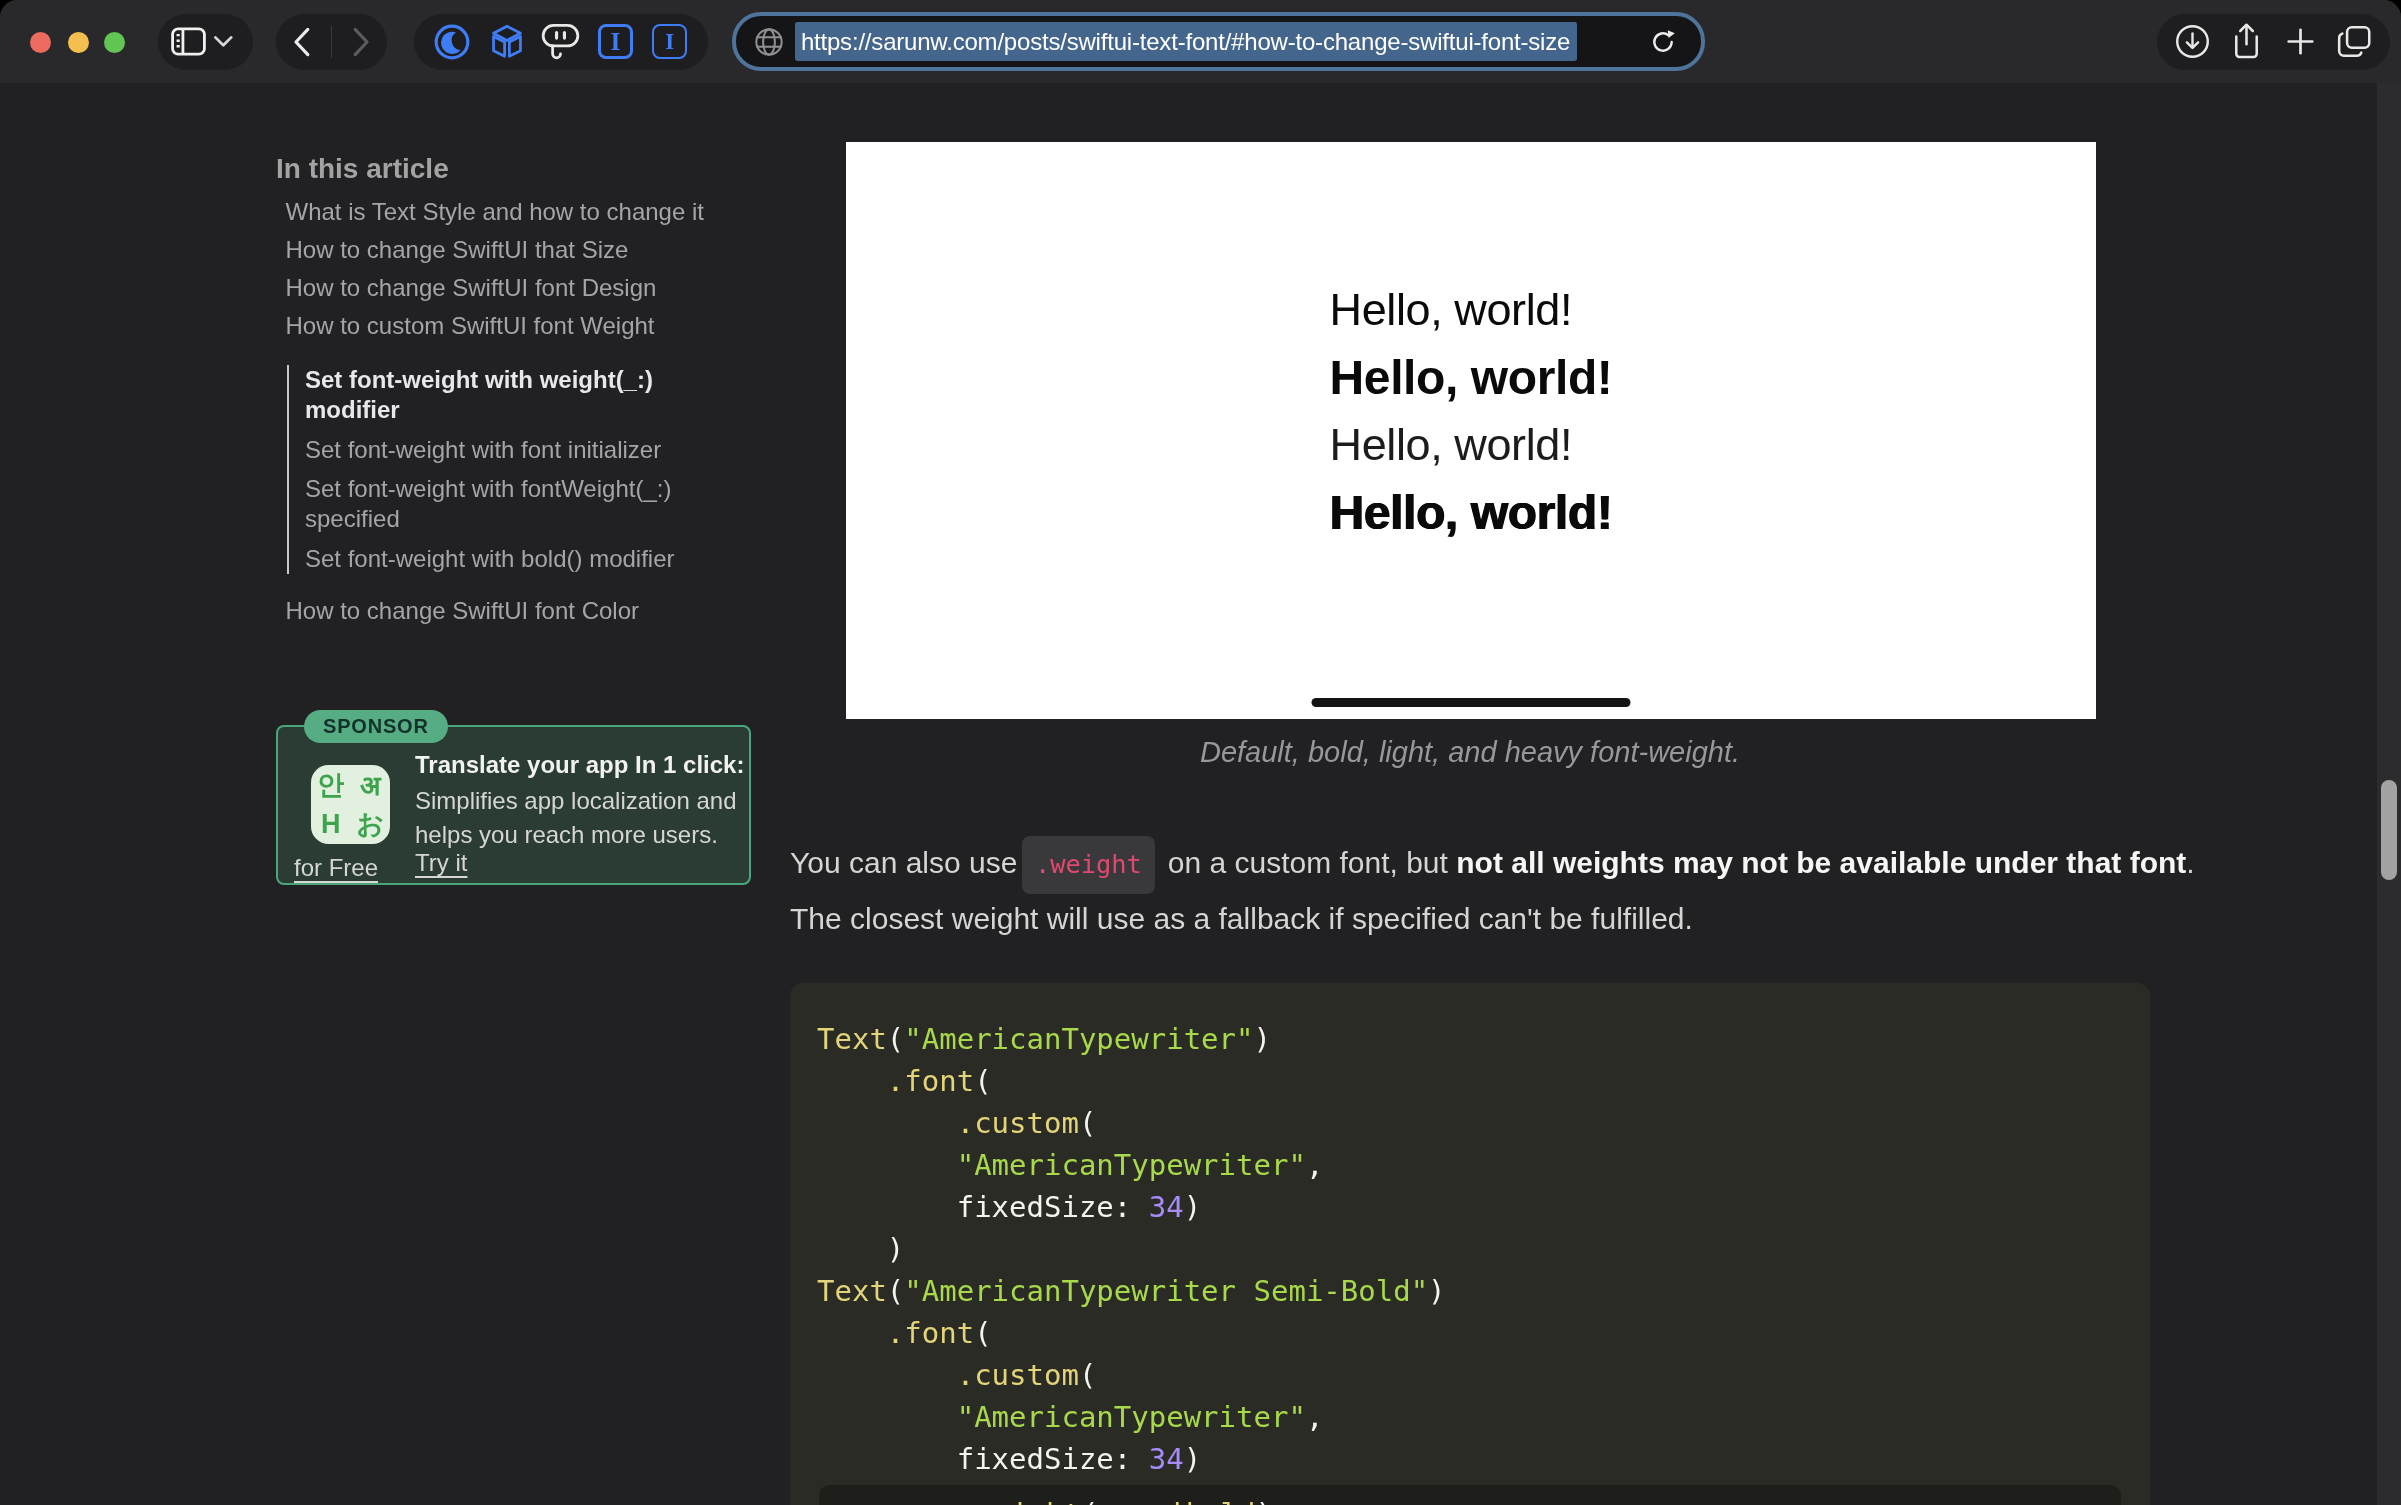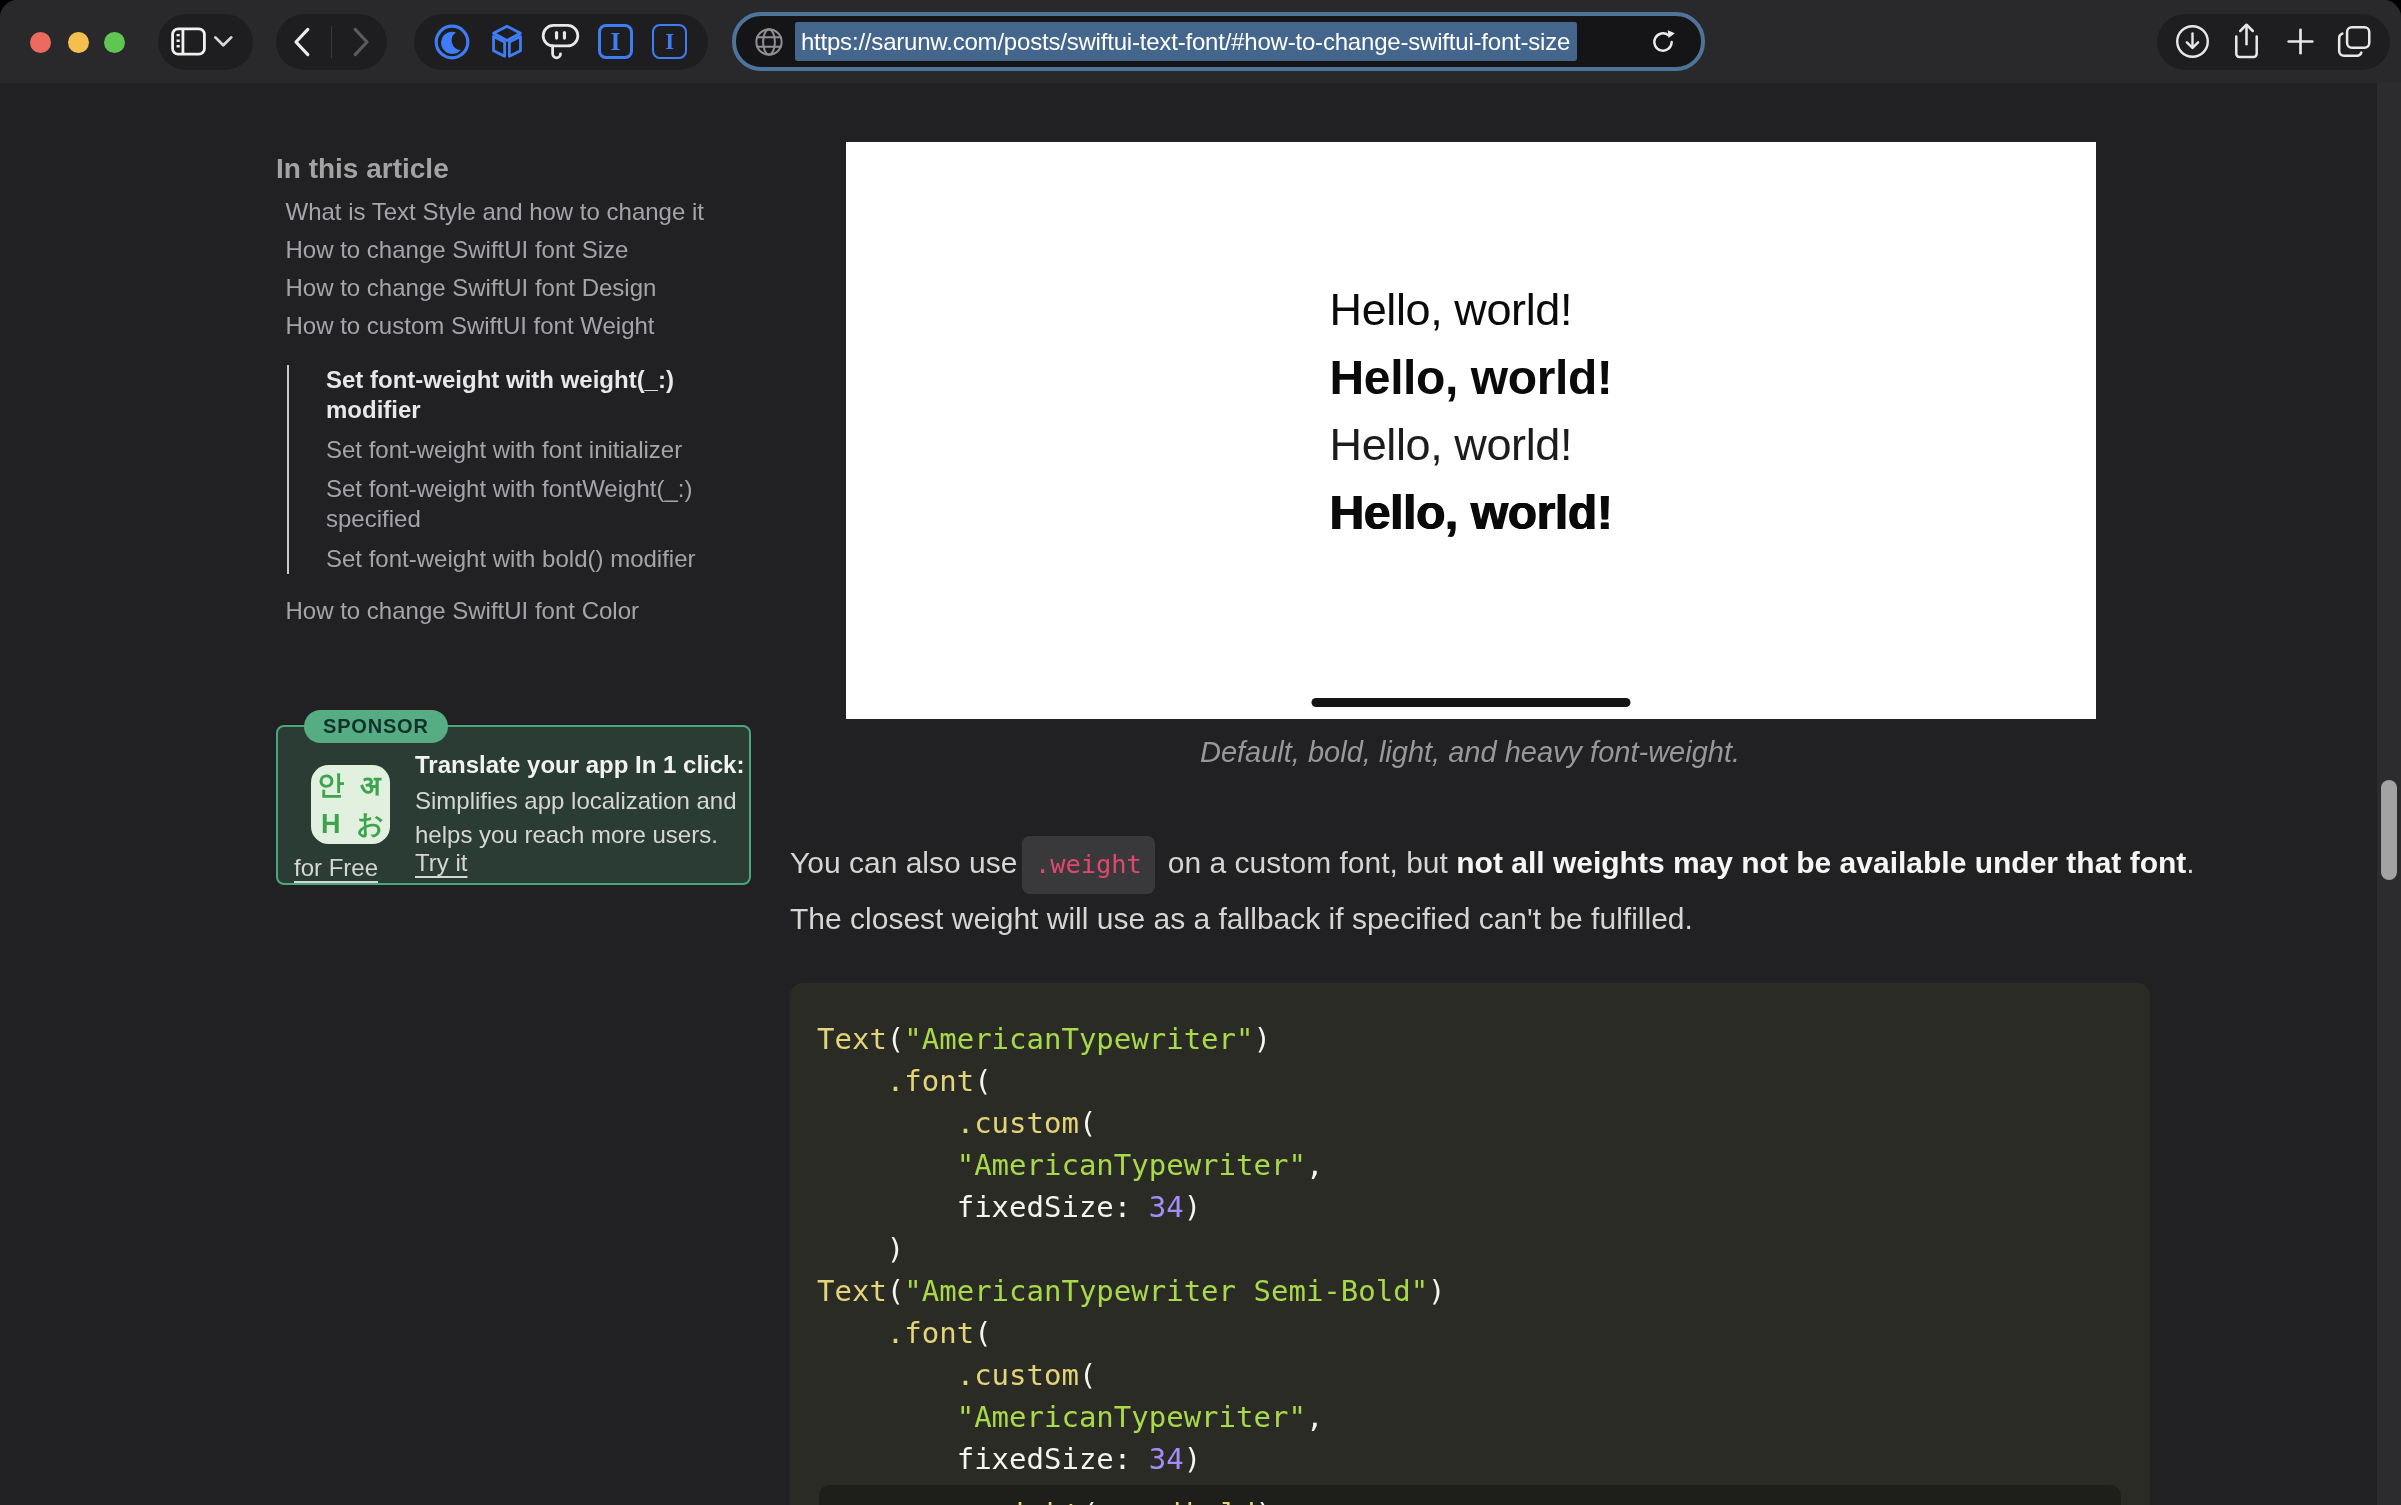--- a/index.html
+++ b/index.html
@@ -42,21 +42,21 @@
 
   
   .page { position:absolute; top:83px; left:0; width:2401px; height:1422px;
           background:#212123; overflow:hidden; }
 
   
   .toc { position:absolute; left:276px; top:70px; width:449px; }
   .toc h2 { font-size:28px; font-weight:700; color:#a3a3a3; margin-bottom:12px; }
   .toc-link { font-size:24px; line-height:30px; color:#a4a5aa; margin-bottom:8px;
               padding-left:9.5px; cursor:pointer; }
-  .toc-sub { border-left:2.4px solid #c9c9cb; margin:24px 0 22px 11px; padding-left:37px; width:421px; }
+  .toc-sub { border-left:2.4px solid #c9c9cb; margin:24px 0 22px 11px; padding-left:16px; width:421px; }
   .toc-sub .toc-link { padding-left:0; margin-bottom:9.5px; }
   .toc-link.active { color:#e8e8ea; font-weight:700; }
 
   
   .sponsor { position:absolute; left:276px; top:642px; width:475px; height:160px;
              border:2.4px solid #4ba67d; border-radius:8px; background:#2a3c34; }
   .sponsor-badge { position:absolute; left:26px; top:-17.5px; height:33px; padding:0 19px;
                    background:#57ad83; border-radius:16.7px; color:#11312a;
                    font-size:20px; font-weight:700; letter-spacing:0.8px;
                    display:flex; align-items:center; }
@@ -229,21 +229,21 @@
       </span>
     </div>
   </div>
 
   <div class="page">
 
     <nav class="toc">
       <h2>In this article</h2>
       <div id="toc-top">
           <div class="toc-link">What is Text Style and how to change it</div>
-          <div class="toc-link">How to change SwiftUI font Size</div>
+          <div class="toc-link">How to change SwiftUI that Size</div>
           <div class="toc-link">How to change SwiftUI font Design</div>
           <div class="toc-link">How to custom SwiftUI font Weight</div>
         </div>
       <div class="toc-sub" id="toc-sub">
           <div class="toc-link active">Set font-weight with weight(_:) modifier</div>
           <div class="toc-link">Set font-weight with font initializer</div>
           <div class="toc-link">Set font-weight with fontWeight(_:) specified</div>
           <div class="toc-link">Set font-weight with bold() modifier</div>
         </div>
       <div id="toc-bottom">

